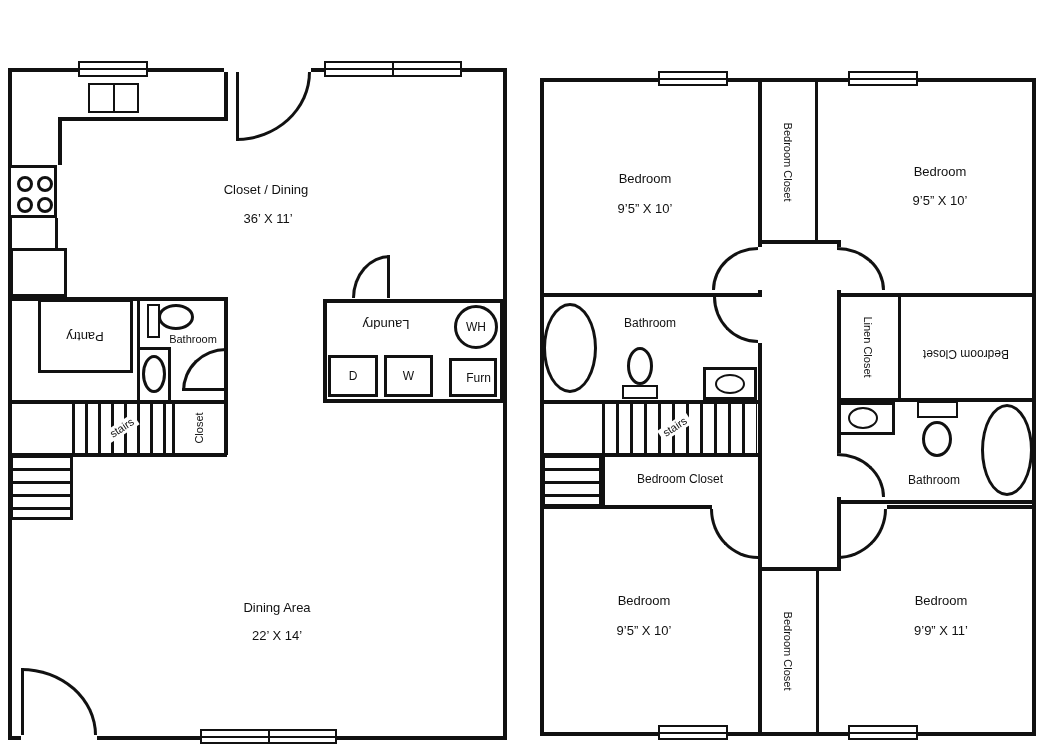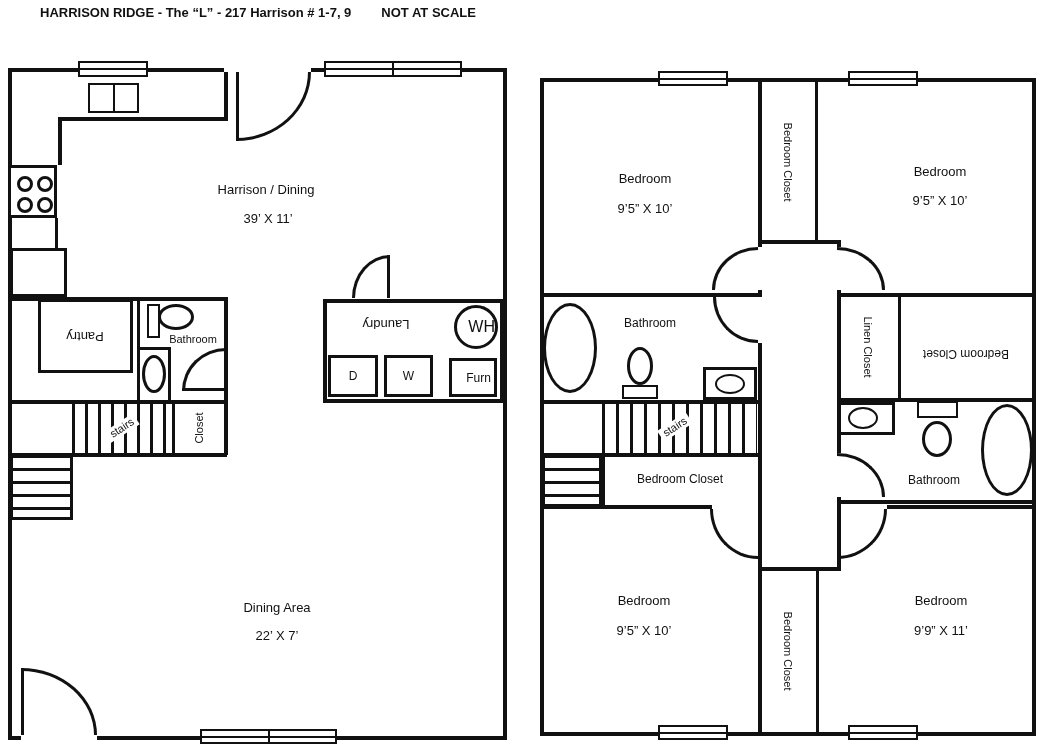--- a/index.html
+++ b/index.html
@@ -31,24 +31,20 @@
   .stripes2{position:absolute;background:repeating-linear-gradient(to right,transparent 0 11px,#111 11px 14px);}
   .steps{position:absolute;border:3px solid #111;box-sizing:border-box;background:repeating-linear-gradient(to bottom,transparent 0 10px,#111 10px 13px);}
   .flexc{display:flex;align-items:center;justify-content:center;}
   #title{position:absolute;left:40px;top:5px;font-weight:bold;font-size:13px;display:flex;gap:30px;}
 </style>
 </head>
 <body>
 
 <div id="canvas">
 
-  <div id="title">
-    <span>HARRISON RIDGE - The “L” - 217 Harrison # 1-7, 9</span>
-    <span>NOT AT SCALE</span>
-  </div>
 
   <div class="plan" style="left:8px;top:68px;width:499px;height:672px;">
 
     <div class="w" style="left:0;top:0;width:216px;height:4px;"></div>
     <div class="w" style="left:303px;top:0;width:196px;height:4px;"></div>
     <div class="w" style="left:0;top:0;width:4px;height:672px;"></div>
     <div class="w" style="left:495px;top:0;width:4px;height:672px;"></div>
     <div class="w" style="left:0;top:668px;width:13px;height:4px;"></div>
     <div class="w" style="left:89px;top:668px;width:410px;height:4px;"></div>
 
@@ -70,22 +66,22 @@
     <div class="win" style="left:70px;top:-7px;width:70px;height:16px;">
       <div class="wmid"></div>
     </div>
     <div class="win" style="left:316px;top:-7px;width:138px;height:16px;">
       <div class="wmid"></div>
       <div class="wdiv"></div>
     </div>
 
     <div class="door br lf-l" style="left:228px;top:4px;width:75px;height:69px;"></div>
 
-    <div class="lbl" style="left:258px;top:121px;">Harrison / Dining</div>
-    <div class="lbl" style="left:260px;top:150px;">39’ X 11’</div>
+    <div class="lbl" style="left:258px;top:121px;">Closet / Dining</div>
+    <div class="lbl" style="left:260px;top:150px;">36’ X 11’</div>
 
     <div class="w" style="left:0;top:229px;width:219px;height:4px;"></div>
     <div class="rx" style="left:30px;top:231px;width:95px;height:74px;"></div>
     <div class="lbl r180" style="left:77px;top:268px;">Pantry</div>
     <div class="w" style="left:129px;top:229px;width:3px;height:103px;"></div>
     <div class="w" style="left:216px;top:229px;width:4px;height:158px;"></div>
     <div class="rx2" style="left:139px;top:236px;width:13px;height:34px;"></div>
     <div class="rx el" style="left:150px;top:236px;width:36px;height:26px;"></div>
     <div class="lbl s11" style="left:185px;top:271px;">Bathroom</div>
     <div class="w" style="left:129px;top:279px;width:31px;height:3px;"></div>
@@ -98,35 +94,35 @@
     <div class="w" style="left:64px;top:336px;width:3px;height:49px;"></div>
     <div class="stripes1" style="left:67px;top:336px;width:97px;height:49px;"></div>
     <div class="w" style="left:164px;top:336px;width:3px;height:49px;"></div>
     <div class="lbl diag" style="left:114px;top:360px;">stairs</div>
     <div class="lbl rm90 s11" style="left:191px;top:360px;">Closet</div>
     <div class="steps" style="left:2px;top:387px;width:63px;height:65px;"></div>
 
     <div class="rx" style="left:315px;top:231px;width:181px;height:104px;border-width:4px;"></div>
     <div class="door tl lf-r" style="left:344px;top:187px;width:38px;height:43px;"></div>
     <div class="lbl r180" style="left:378px;top:256px;">Laundry</div>
-    <div class="rx el flexc s12" style="left:446px;top:237px;width:44px;height:44px;font-size:16px;justify-content:flex-end;">
+    <div class="rx el flexc s12" style="left:446px;top:237px;width:44px;height:44px;font-size:12px;">
       <span>WH</span>
     </div>
     <div class="rx flexc" style="left:320px;top:287px;width:50px;height:42px;font-size:12px;">
       <span>D</span>
     </div>
     <div class="rx flexc" style="left:376px;top:287px;width:49px;height:42px;font-size:12px;">
       <span>W</span>
     </div>
     <div class="rx flexc" style="left:441px;top:290px;width:48px;height:39px;font-size:12px;padding-left:11px;">
       <span>Furn</span>
     </div>
 
     <div class="lbl" style="left:269px;top:539px;">Dining Area</div>
-    <div class="lbl" style="left:269px;top:567px;">22’ X 7’</div>
+    <div class="lbl" style="left:269px;top:567px;">22’ X 14’</div>
     <div class="door tr lf-l" style="left:13px;top:600px;width:76px;height:67px;"></div>
     <div class="win" style="left:192px;top:661px;width:137px;height:15px;">
       <div class="wmid"></div>
       <div class="wdiv"></div>
     </div>
   </div>
 
   <div class="plan" style="left:540px;top:78px;width:496px;height:658px;">
 
     <div class="w" style="left:0;top:0;width:496px;height:4px;"></div>

